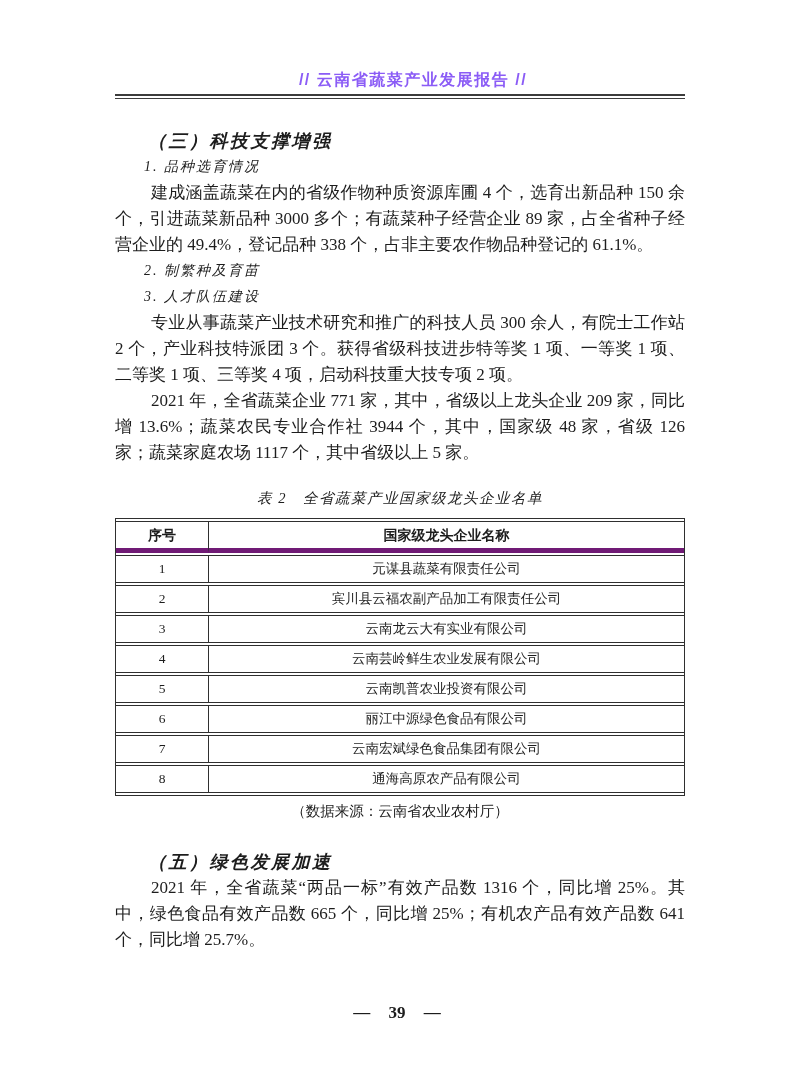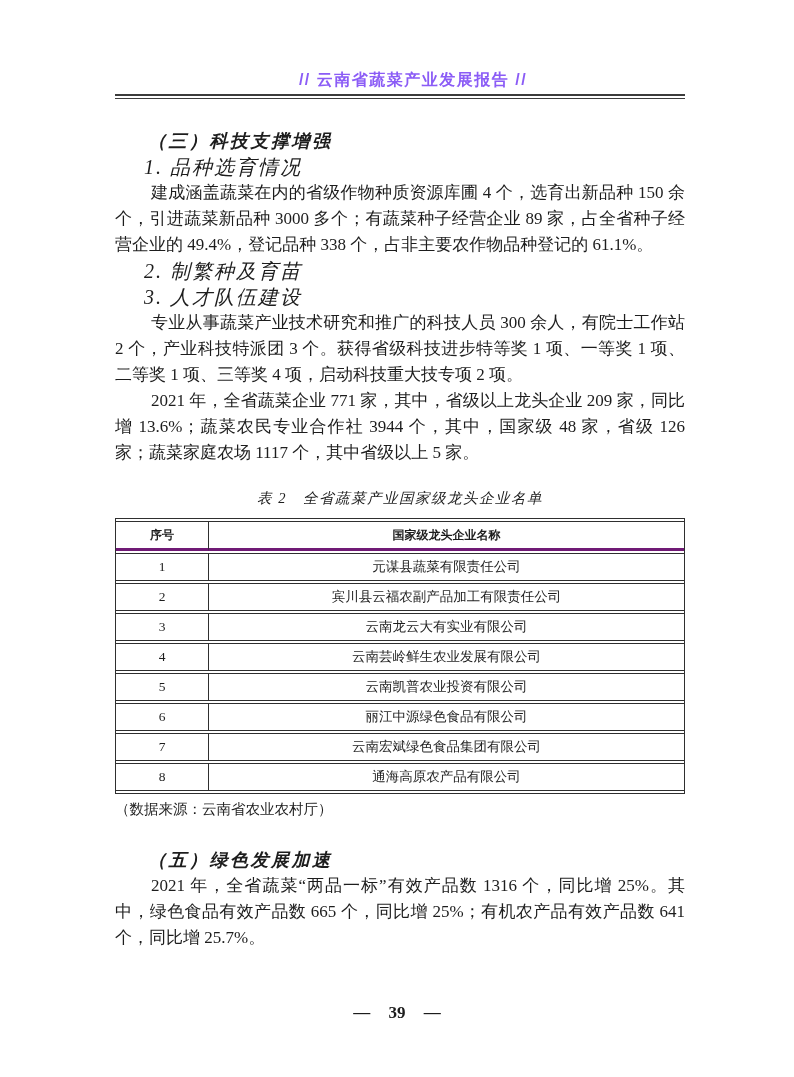--- a/index.html
+++ b/index.html
@@ -61,21 +61,21 @@
     font-weight: 600;
     font-size: 18px;
     letter-spacing: 2.5px;
     padding-left: 33px;
     line-height: 26px;
   }
   .sub-heading {
     margin: 0;
     font-style: italic;
     font-weight: 500;
-    font-size: 20px;
+    font-size: 14px;
     letter-spacing: 2px;
     padding-left: 29px;
     line-height: 26px;
   }
   p.body-par {
     margin: 0;
     text-indent: 36px;
     text-align: justify;
   }
   
@@ -96,43 +96,43 @@
   table.company-table {
     width: 100%;
     border-collapse: separate;
     border-spacing: 0 2px;
     table-layout: fixed;
   }
   table.company-table col.col-no-def { width: 92px; }
   table.company-table th {
     font-family: "Liberation Sans", "DejaVu Sans", sans-serif;
     font-weight: bold;
-    font-size: 12px;
+    font-size: 14px;
     height: 24px;
     text-align: center;
     border-top: 1px solid #2f2f2f;
-    border-bottom: 3px solid #701a75;
+    border-bottom: 5px solid #701a75;
     padding: 0;
   }
   table.company-table td {
     font-size: 13.5px;
     height: 20px;
     text-align: center;
     border-top: 1px solid #2f2f2f;
     border-bottom: 1px solid #2f2f2f;
     padding: 0;
     white-space: nowrap;
     overflow: hidden;
   }
   table.company-table .col-name {
     border-left: 1px solid #2f2f2f;
   }
   .table-source {
     margin-top: 5px;
-    text-align: left;
+    text-align: center;
     font-size: 14.5px;
     line-height: 20px;
   }
   
   .sec5-heading { margin-top: 28px; }
   
   .page-number {
     position: absolute;
     top: 1000px;
     left: 0;

